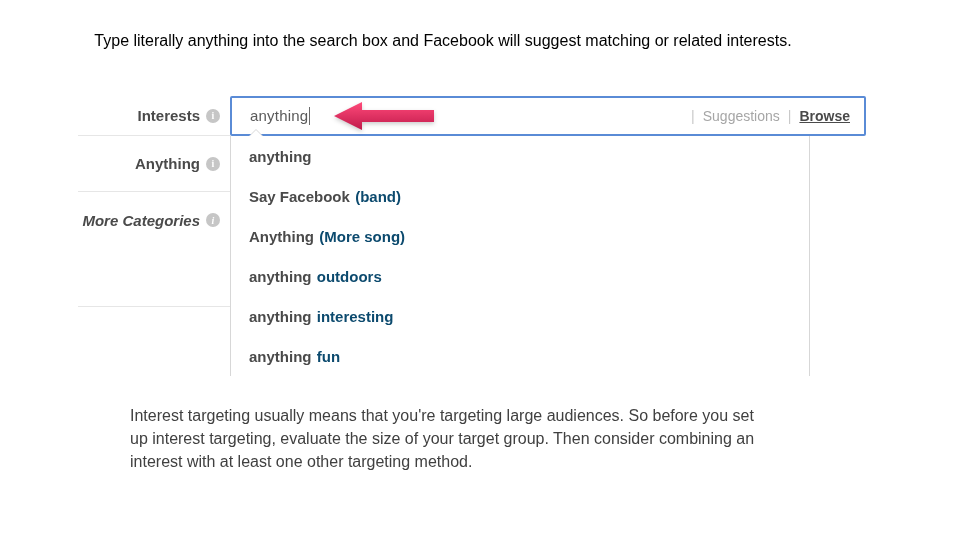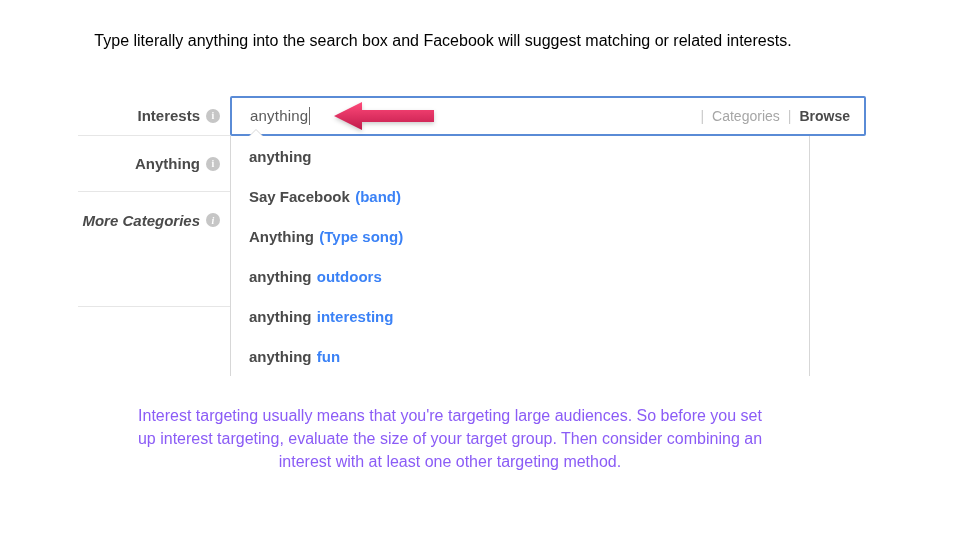--- a/index.html
+++ b/index.html
@@ -42,21 +42,21 @@
   .searchbox .typed {
     padding-left: 18px; font-size: 15px; color: #5a5a5a; letter-spacing: .2px;
     border-right: 1px solid #6b6b6b; padding-right: 1px; line-height: 18px;
     display: inline-block;
   }
   .searchbox .links {
     margin-left: auto; padding-right: 14px; font-size: 14px; color: #a6a6a6;
     display: flex; align-items: center; gap: 8px;
   }
   .searchbox .links .divider { color: #c9c9c9; }
-  .searchbox .links .browse { color: #4a4a4a; font-weight: 700; }
+  .searchbox .links .browse { color: #4a4a4a; font-weight: 700; text-decoration: underline; }
   .arrow {
     position: absolute; left: 256px; top: 6px; width: 100px; height: 28px;
     filter: drop-shadow(0 2px 2px rgba(0,0,0,.2));
     pointer-events: none;
   }
   .dropdown {
     position: absolute; left: 152px; top: 40px; width: 580px;
     border-left: 1px solid #d7d7d7; border-right: 1px solid #d7d7d7;
     background: #fff;
   }
@@ -67,24 +67,24 @@
   }
   .dropdown-tick::after {
     content: ""; position: absolute; left: -6px; top: 1px; width: 0; height: 0;
     border-left: 6px solid transparent; border-right: 6px solid transparent;
     border-bottom: 6px solid #fff;
   }
   .dd-item {
     height: 40px; display: flex; align-items: center; padding-left: 18px;
     font-size: 15px; font-weight: 700; color: #4a4a4a;
   }
-  .dd-item .muted { color: #3b82f6; font-weight: 700; margin-left: .35em; }
+  .dd-item .muted { color: #0c4a6e; font-weight: 700; margin-left: .35em; }
   .caption-bottom {
     position: absolute; left: 130px; top: 404px; width: 640px;
-    font-size: 16px; color: #8b5cf6; line-height: 1.45; text-align: center;
+    font-size: 16px; color: #404040; line-height: 1.45;
   }
 </style>
 </head>
 <body>
 
 <div class="page">
   <div class="caption-top">Type literally anything into the search box and Facebook will suggest matching or related interests.</div>
 
   <div class="panel">
 
@@ -101,21 +101,21 @@
         <span>More Categories</span>
         <span class="info-icon">i</span>
       </div>
       <div class="bottom-line"></div>
     </div>
 
     <div class="searchbox">
       <span class="typed">anything</span>
       <div class="links">
         <span class="divider">|</span>
-        <span>Categories</span>
+        <span>Suggestions</span>
         <span class="divider">|</span>
         <span class="browse">Browse</span>
       </div>
     </div>
 
     <svg class="arrow" viewBox="0 0 100 28">
       <defs>
         <linearGradient id="g" x1="0" y1="0" x2="0" y2="1">
           <stop offset="0" stop-color="#ff4a7a"></stop>
           <stop offset="1" stop-color="#c01a4b"></stop>
@@ -128,21 +128,21 @@
       <div class="dropdown-tick"></div>
       <div class="dd-item">
         <span>anything</span>
       </div>
       <div class="dd-item">
         <span>Say Facebook</span>
         <span class="muted">(band)</span>
       </div>
       <div class="dd-item">
         <span>Anything</span>
-        <span class="muted">(Type song)</span>
+        <span class="muted">(More song)</span>
       </div>
       <div class="dd-item">
         <span>anything</span>
         <span class="muted">outdoors</span>
       </div>
       <div class="dd-item">
         <span>anything</span>
         <span class="muted">interesting</span>
       </div>
       <div class="dd-item">

